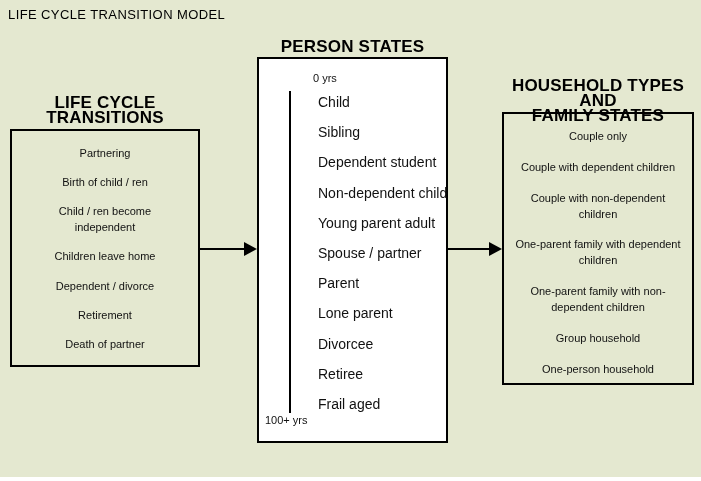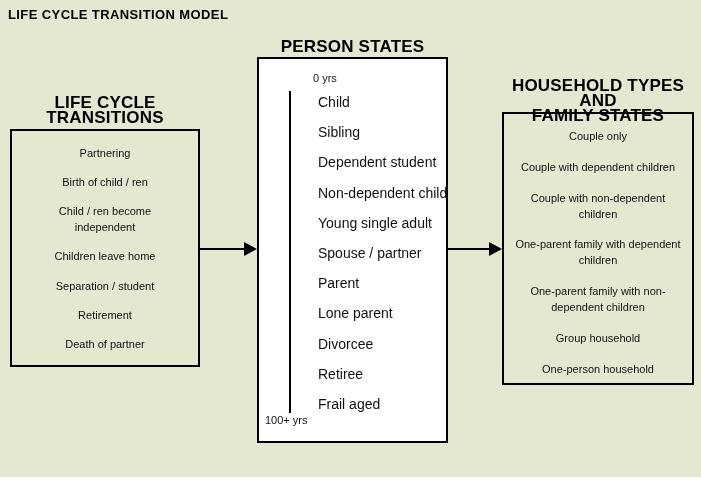--- a/index.html
+++ b/index.html
@@ -5,21 +5,21 @@
   html, body { margin:0; padding:0; background:#ffffff; }
   .canvas {
     position:relative; width:701px; height:477px;
     background:var(--background, #E4E8D0);
     font-family:"Liberation Sans", "DejaVu Sans", sans-serif;
     color:var(--text, #111111);
     overflow:hidden;
   }
   .diagram-title {
     position:absolute; left:8px; top:7px;
-    font-size:13px; font-weight:bold; letter-spacing:0.4px;
+    font-size:13px; font-weight:normal; letter-spacing:0.4px;
     color:#000;
   }
   .col-header {
     position:absolute; text-align:center; font-weight:bold;
     font-size:17px; line-height:15px; white-space:pre-line; color:#000;
     letter-spacing:0.2px;
   }
   .left-header  { left:10px;  top:95px;  width:190px; }
   .mid-header   { left:257px; top:39px;  width:191px; }
   .right-header { left:502px; top:78px;  width:192px; }
@@ -76,40 +76,40 @@
 
   <div class="diagram-title">LIFE CYCLE TRANSITION MODEL</div>
 
   <div class="col-header left-header">LIFE CYCLE
 TRANSITIONS</div>
   <div class="box left-box">
     <div class="box-item">Partnering</div>
     <div class="box-item">Birth of child / ren</div>
     <div class="box-item">Child / ren become independent</div>
     <div class="box-item">Children leave home</div>
-    <div class="box-item">Separation / student</div>
+    <div class="box-item">Dependent / divorce</div>
     <div class="box-item">Retirement</div>
     <div class="box-item">Death of partner</div>
   </div>
 
   <div class="arrow arrow-1">
     <div class="arrow-line"></div>
     <div class="arrow-head"></div>
   </div>
 
   <div class="col-header mid-header">PERSON STATES</div>
   <div class="box mid-box">
     <div class="age-label age-top">0 yrs</div>
     <div class="timeline"></div>
     <div class="mid-items">
       <div class="mid-item">Child</div>
       <div class="mid-item">Sibling</div>
       <div class="mid-item">Dependent student</div>
       <div class="mid-item">Non-dependent child</div>
-      <div class="mid-item">Young single adult</div>
+      <div class="mid-item">Young parent adult</div>
       <div class="mid-item">Spouse / partner</div>
       <div class="mid-item">Parent</div>
       <div class="mid-item">Lone parent</div>
       <div class="mid-item">Divorcee</div>
       <div class="mid-item">Retiree</div>
       <div class="mid-item">Frail aged</div>
     </div>
     <div class="age-label age-bottom">100+ yrs</div>
   </div>
 

